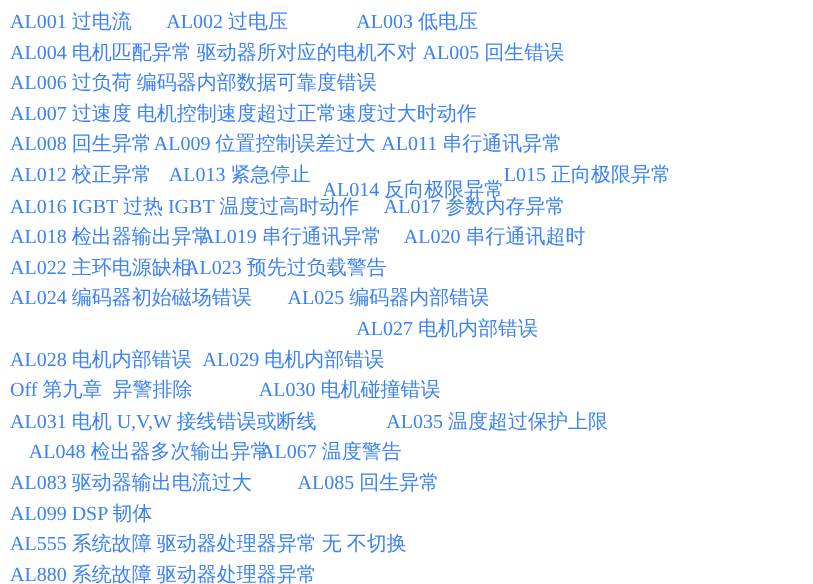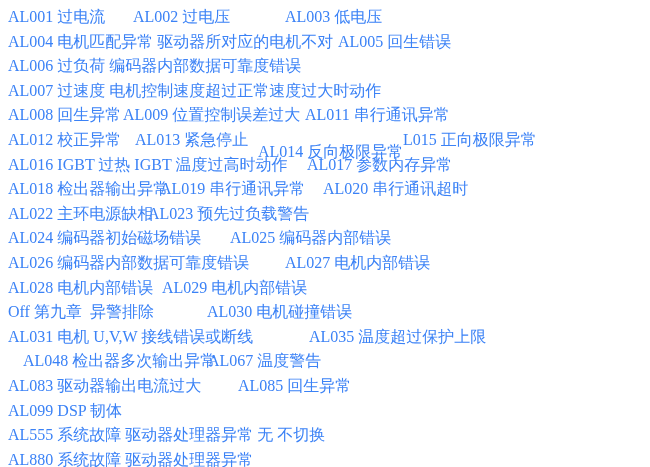--- a/index.html
+++ b/index.html
@@ -82,21 +82,20 @@
       </div>
       <div class="text-line">
         <span class="segment" style="left: 8px;"><span class="code">AL022</span> <span>主环电源缺相</span></span>
         <span class="segment" style="left: 148px;"><span class="code">AL023</span> <span>预先过负载警告</span></span>
       </div>
       <div class="text-line">
         <span class="segment" style="left: 8px;"><span class="code">AL024</span> <span>编码器初始磁场错误</span></span>
         <span class="segment" style="left: 230px;"><span class="code">AL025</span> <span>编码器内部错误</span></span>
       </div>
       <div class="text-line">
-        <span class="segment" style="left: 8px;"><span class="code">AL026</span> <span>编码器内部数据可靠度错误</span></span>
         <span class="segment" style="left: 285px;"><span class="code">AL027</span> <span>电机内部错误</span></span>
       </div>
       <div class="text-line">
         <span class="segment" style="left: 8px;"><span class="code">AL028</span> <span>电机内部错误</span></span>
         <span class="segment" style="left: 162px;"><span class="code">AL029</span> <span>电机内部错误</span></span>
       </div>
       <div class="text-line">
         <span class="segment" style="left: 8px;"><span class="code">Off</span> <span>第九章  异警排除</span></span>
         <span class="segment" style="left: 207px;"><span class="code">AL030</span> <span>电机碰撞错误</span></span>
       </div>

